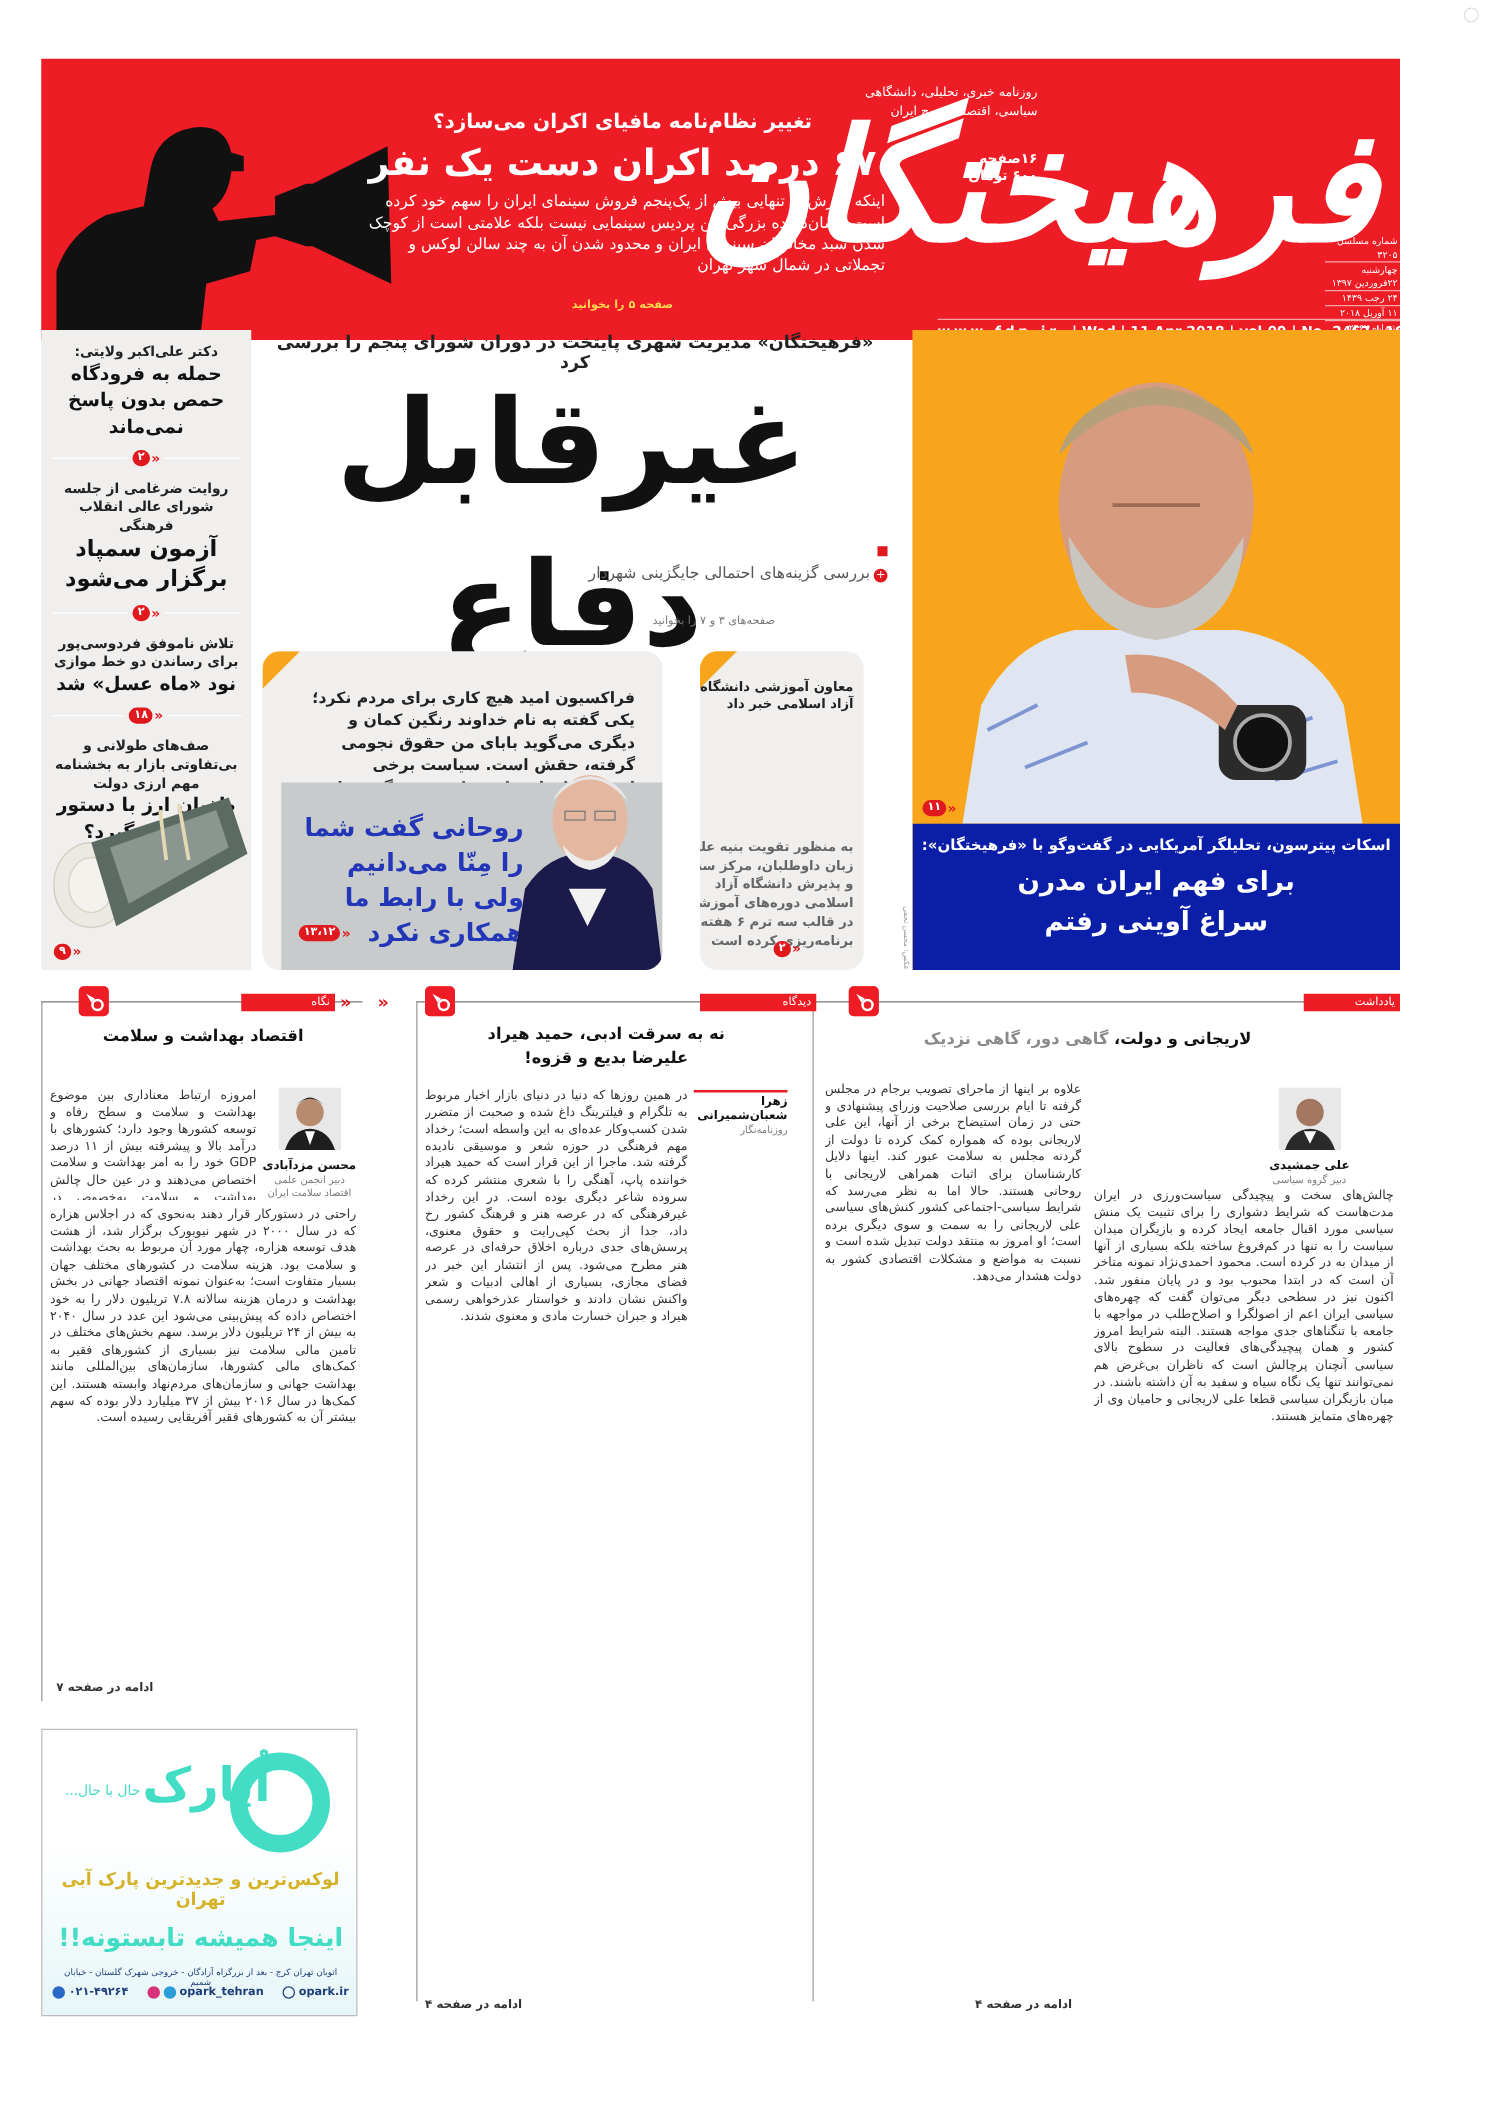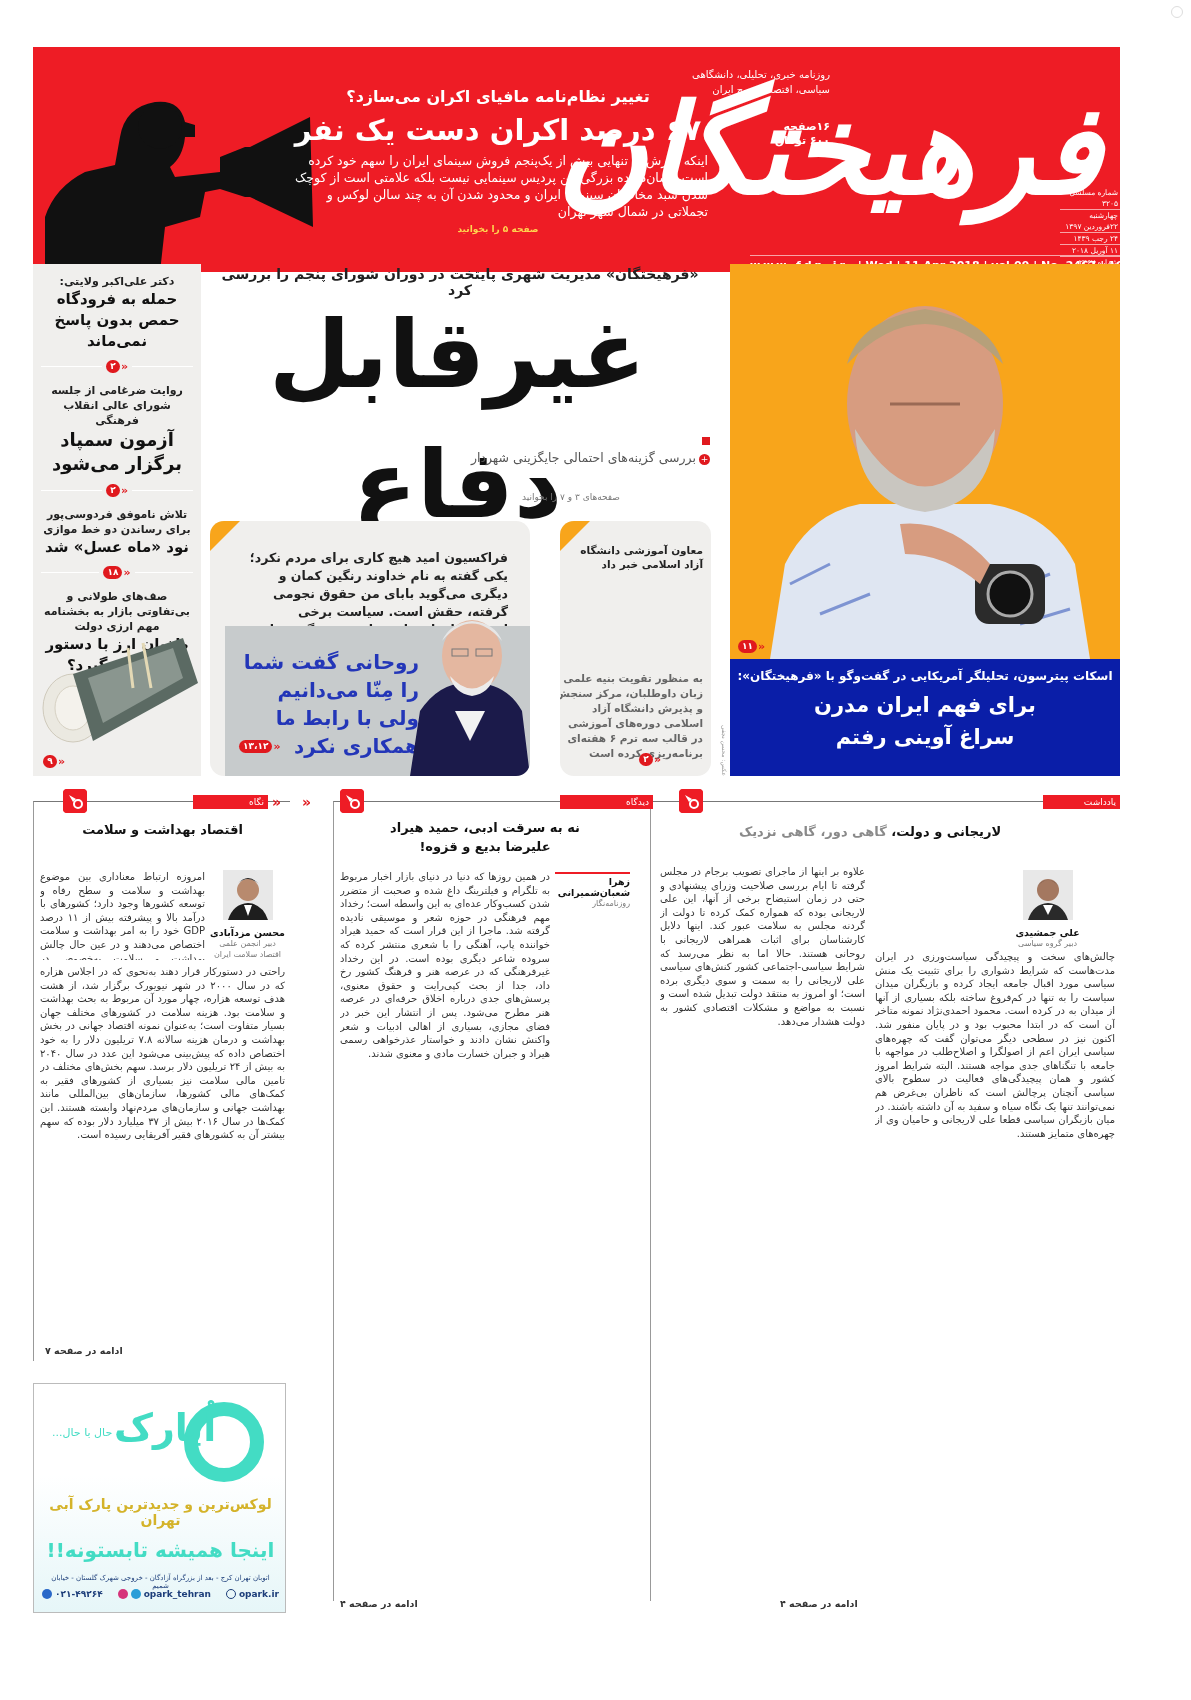--- a/index.html
+++ b/index.html
@@ -18,21 +18,21 @@
   .issue-lines div { border-bottom: 1px solid rgba(255,255,255,.6); padding-right: 2px; }
   .web-bar { position: absolute; right: 0; top: 208px; width: 370px; border-top: 1px solid rgba(255,255,255,.6); padding-top: 3px;
              color: #fff; font-size: 11px; font-weight: bold; direction: ltr; text-align: left; white-space: nowrap; }
   .web-bar .www { letter-spacing: 3px; margin-right: 6px; }
 
   .cinema-icon { position: absolute; left: 12px; top: 30px; width: 270px; height: 195px; }
   .promo { position: absolute; left: 255px; top: 40px; width: 420px; color: #fff; text-align: center; }
   .promo .kicker { font-size: 16px; font-weight: bold; margin-bottom: 6px; }
   .promo .headline { font-size: 29px; font-weight: bold; line-height: 36px; margin-bottom: 4px; }
   .promo .lead { font-size: 12.5px; line-height: 17px; text-align: right; direction: rtl; }
-  .promo .more { font-size: 9px; color: #ffd54f; font-weight: bold; margin-top: 4px; }
+  .promo .more { font-size: 9px; color: #ffd54f; font-weight: bold; margin-top: 19px; }
 
   
   .rail { position: absolute; left: 33px; top: 264px; width: 168px; height: 512px; background: #f0efed; padding: 10px 8px; text-align: center; }
   .rail-item { margin-bottom: 4px; }
   .rail-item .kicker { font-size: 11px; font-weight: bold; line-height: 15px; color: #222; }
   .rail-item .title { font-size: 15px; font-weight: bold; line-height: 21px; color: #111; }
   .rail-item .title.big { font-size: 18px; line-height: 24px; }
   .rail-sep { display: flex; align-items: center; justify-content: center; gap: 4px; margin: 8px 0 10px; }
   .rail-sep::before, .rail-sep::after { content: ""; flex: 1; height: 1px; background: #fff; }
   .page-badge { display: inline-flex; align-items: center; gap: 1px; color: #e0191e; font-weight: bold; font-size: 11px; }
@@ -51,21 +51,21 @@
   .box { position: absolute; background: #f0efed; border-radius: 14px; overflow: hidden; }
   .box .corner { position: absolute; right: 0; top: 0; width: 0; height: 0; border-top: 30px solid #f8a51b; border-left: 30px solid transparent; }
   .box-left { left: 210px; top: 521px; width: 320px; height: 255px; }
   .box-left .corner { right: auto; left: 0; border-left: none; border-right: 30px solid transparent; }
   .box-left .quote { position: absolute; left: 28px; top: 28px; width: 270px; font-size: 12.5px; font-weight: bold; line-height: 18px; color: #222; text-align: right; }
   .box-left .photo-panel { position: absolute; left: 15px; top: 105px; width: 305px; height: 150px; background: #c7cbcc; }
   .box-left .photo-panel .title { position: absolute; left: 14px; top: 22px; width: 180px; font-size: 20px; font-weight: bold; line-height: 28px; color: #2336b8; text-align: right; }
   .box-left .photo-panel .pages { position: absolute; left: 14px; top: 114px; }
   .portrait-old { position: absolute; right: 0; bottom: 0; width: 120px; height: 175px; }
 
-  .box-mid { left: 560px; top: 521px; width: 151px; height: 255px; }
+  .box-mid { left: 560px; top: 521px; width: 131px; height: 255px; }
   .box-mid .corner { right: auto; left: 0; border-left: none; border-right: 30px solid transparent; }
   .box-mid .kicker { position: absolute; right: 8px; top: 22px; width: 140px; font-size: 10.5px; font-weight: bold; line-height: 14px; text-align: right; color: #222; }
   .box-mid .title { position: absolute; right: 8px; top: 54px; width: 150px; font-size: 16px; font-weight: bold; line-height: 22px; text-align: right; color: #111; }
   .box-mid .body { position: absolute; right: 8px; top: 150px; width: 150px; font-size: 10.5px; line-height: 15px; text-align: right; color: #666; font-weight: bold; }
   .box-mid .pages { position: absolute; right: 50px; top: 232px; }
 
   
   .interview { position: absolute; left: 730px; top: 264px; width: 390px; height: 512px; background: #f8a51b; overflow: hidden; }
   .interview .photo { position: absolute; left: 0; top: 0; width: 390px; height: 395px; }
   .interview .caption { position: absolute; left: 0; top: 395px; width: 390px; height: 117px; background: #0a1ea8; color: #fff; text-align: center; padding-top: 8px; }

